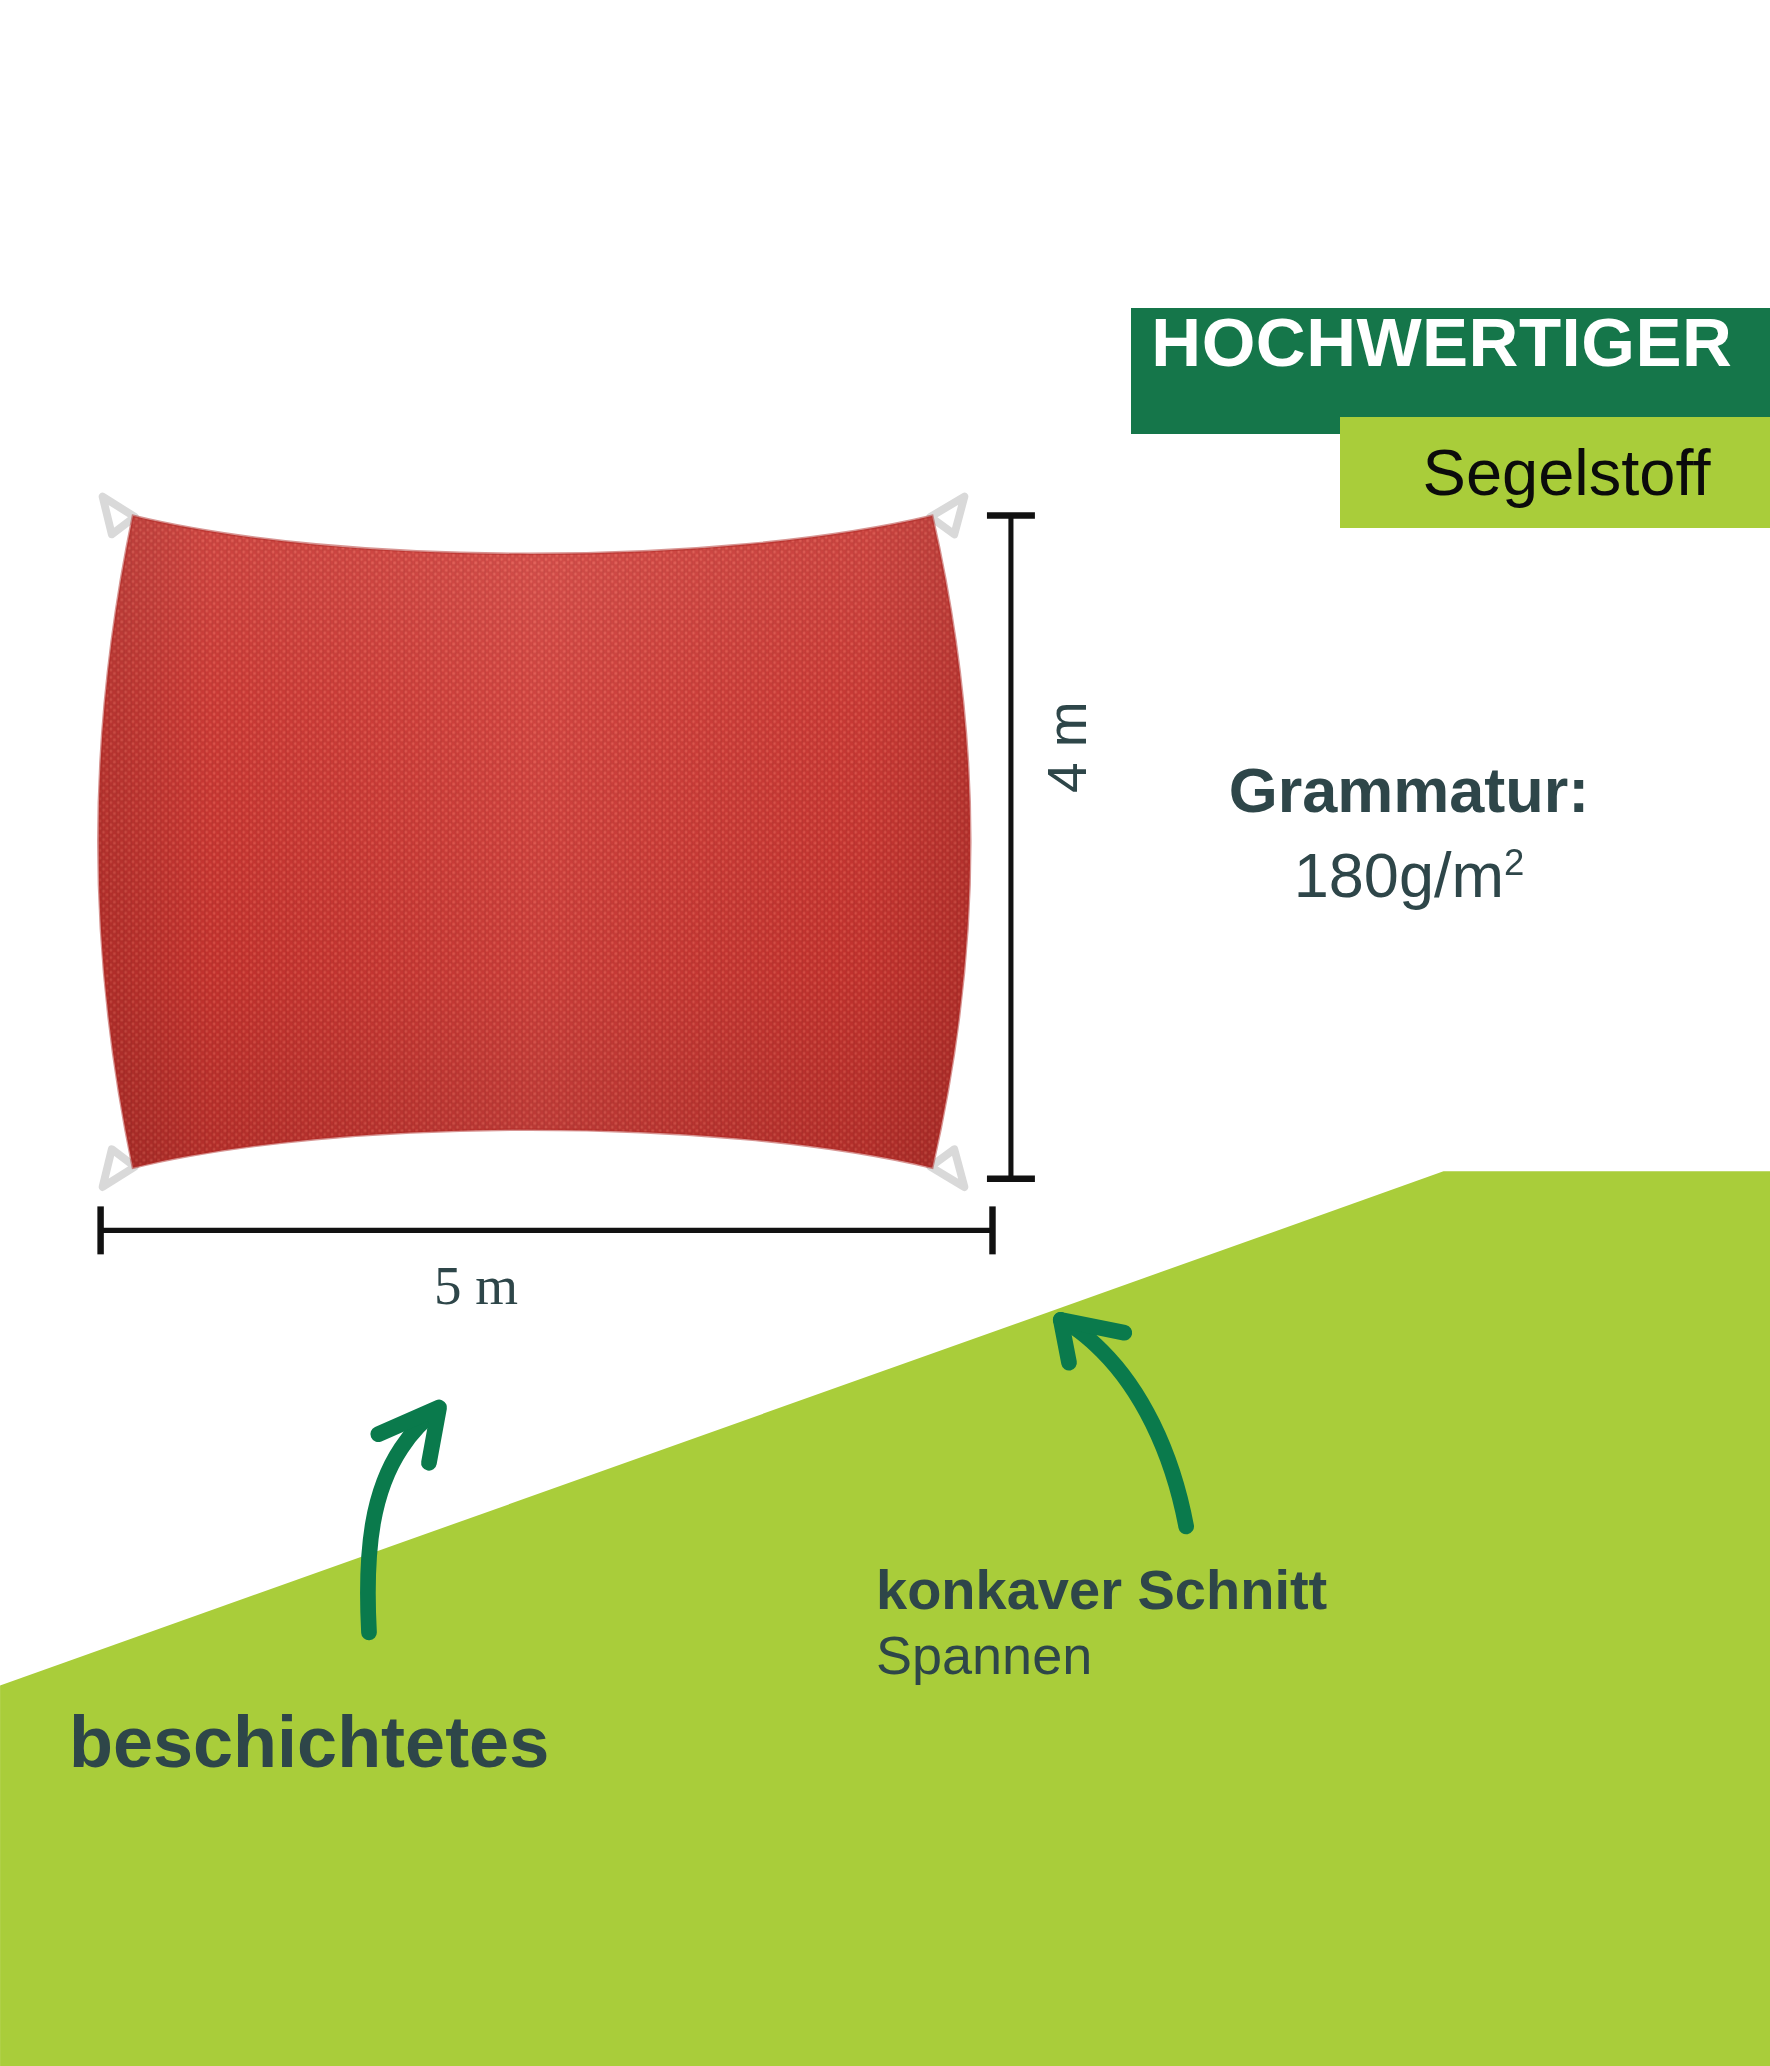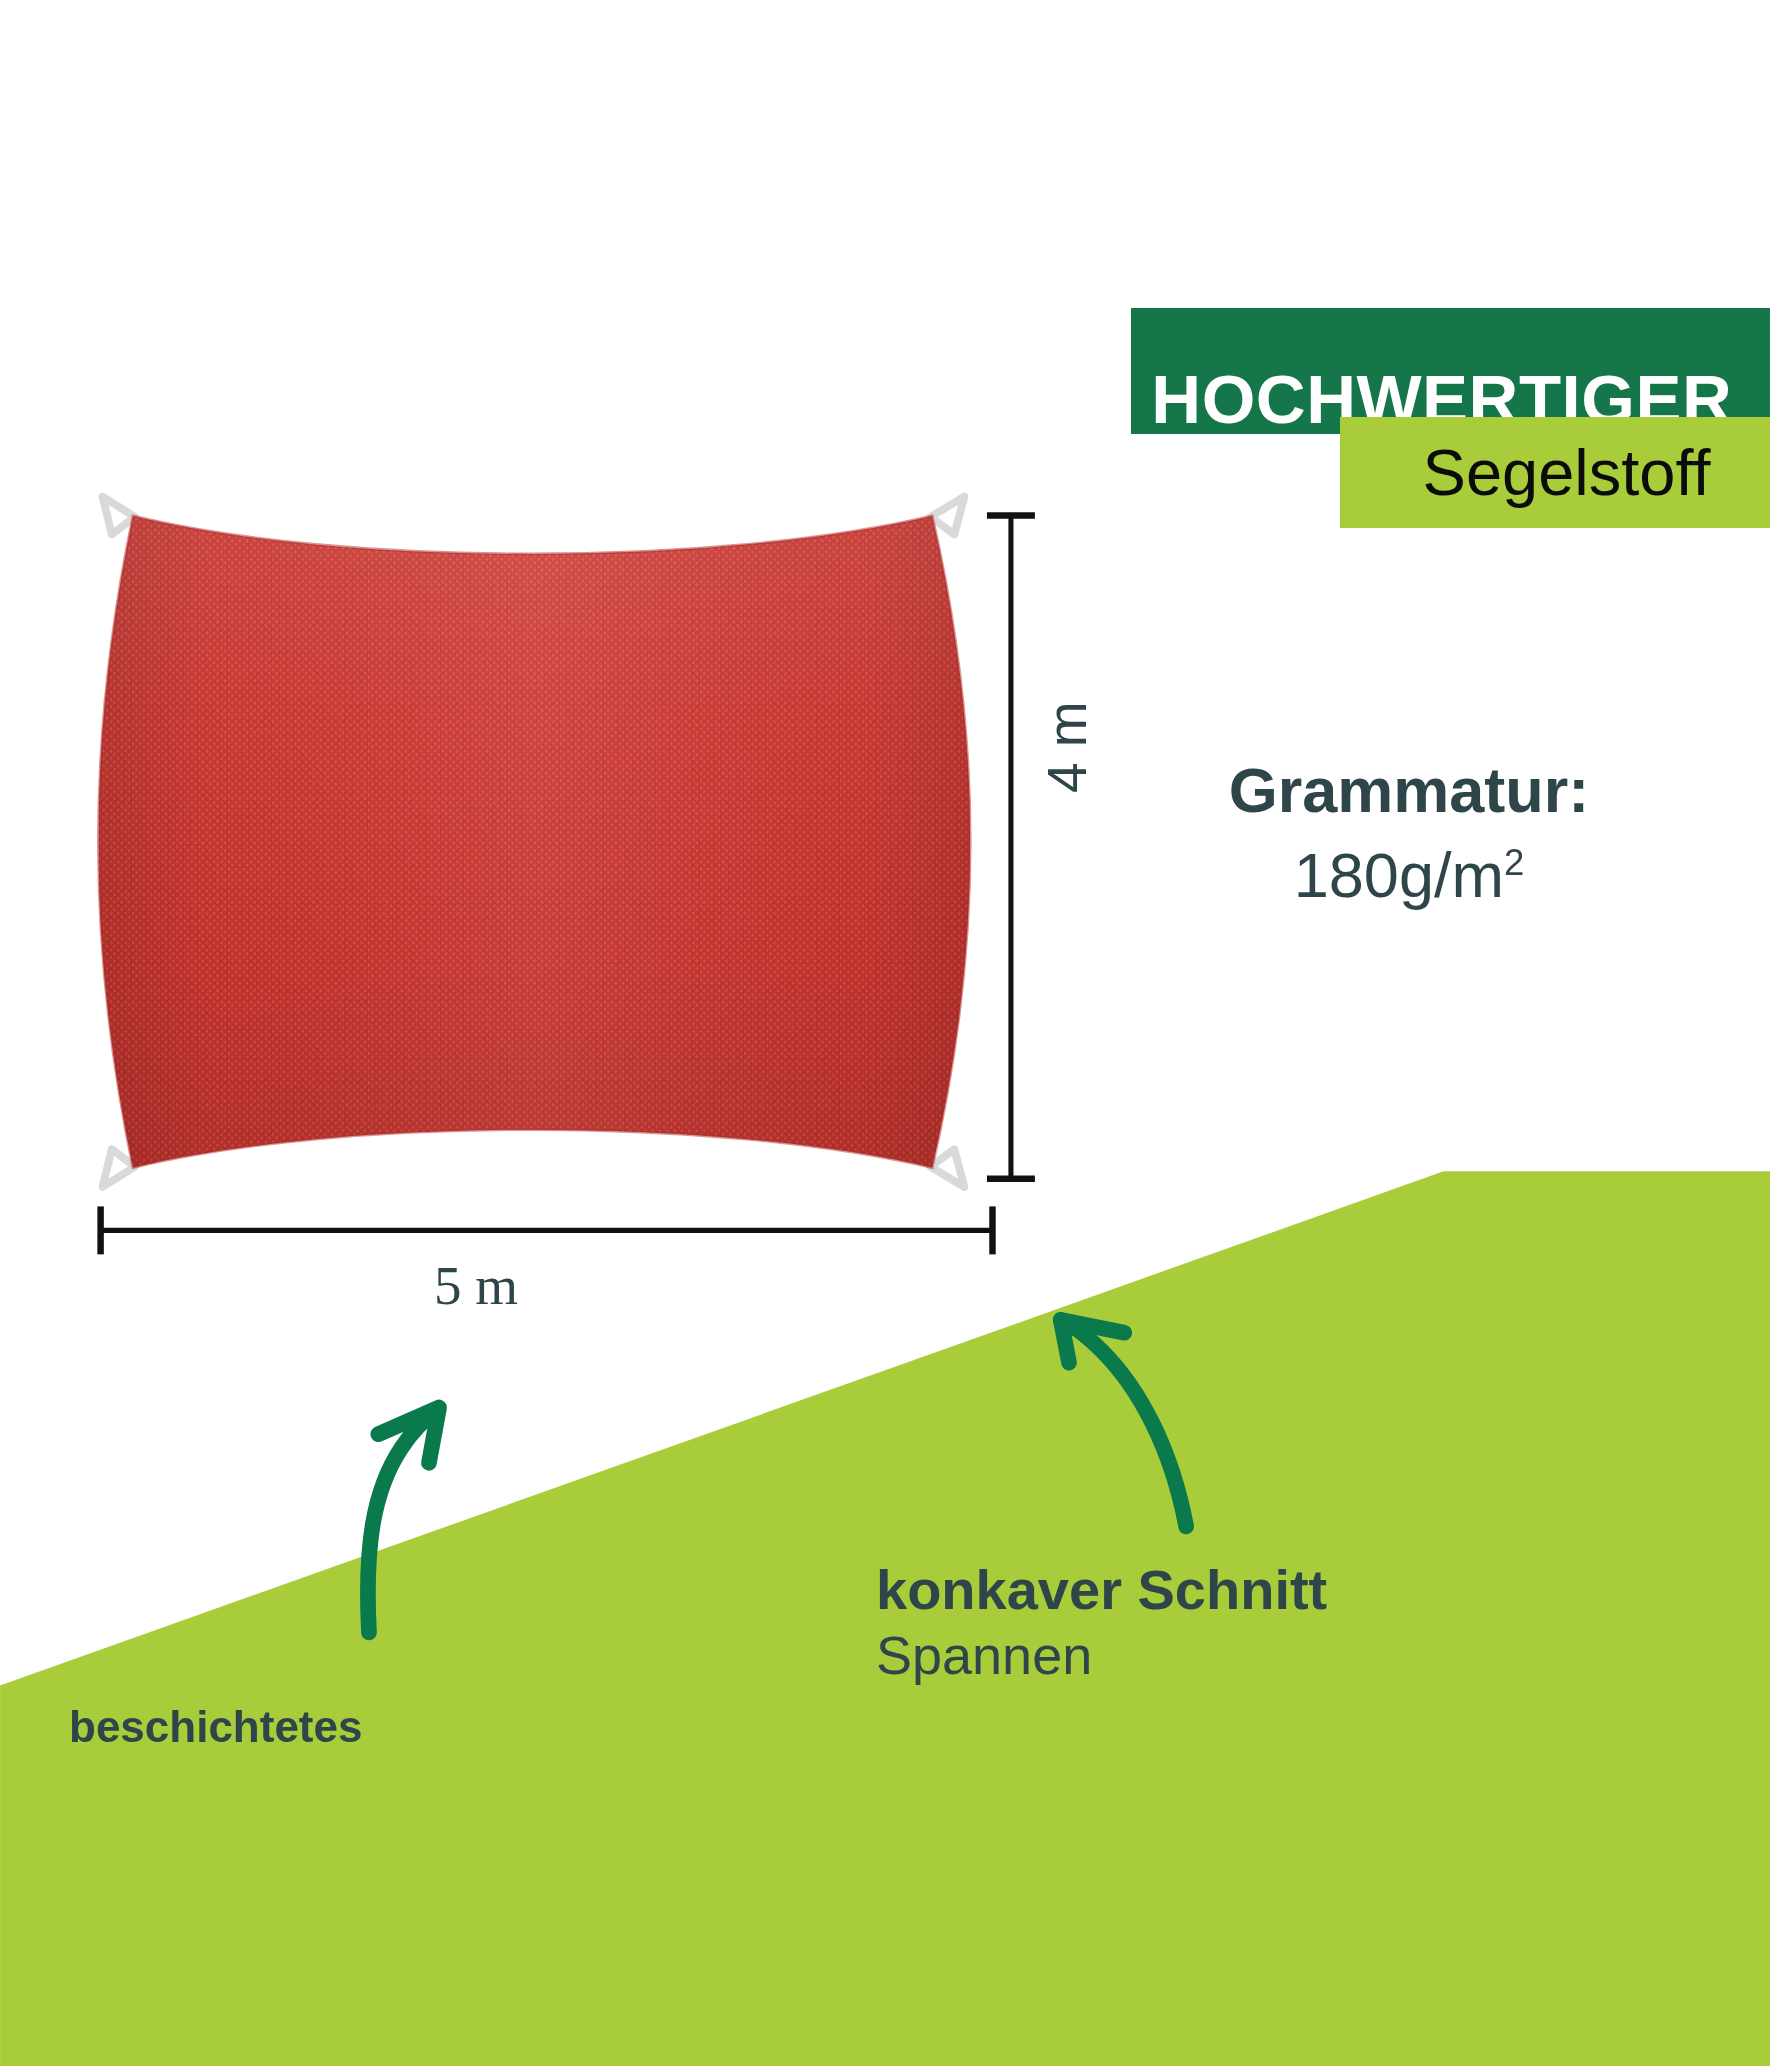--- a/index.html
+++ b/index.html
@@ -13,21 +13,21 @@
   #stage{position:absolute;left:0;top:0;width:1771px;height:2066px;overflow:hidden;}
 
   
   .wedge{position:absolute;left:0;top:0;width:1771px;height:2066px;}
 
   
   .badge-dark{
     position:absolute;
     left:1131px;top:308px;width:640px;height:126px;
     background:#15764A;
-    display:flex;align-items:flex-end;justify-content:center;
+    display:flex;align-items:flex-start;justify-content:center;
     padding-right:18.4px;box-sizing:border-box;
   }
   .badge-dark span{
     color:#ffffff;
     font-size:69px;
     font-weight:bold;
     letter-spacing:0.5px;
     line-height:1;
     white-space:nowrap;
     font-stretch:condensed;
@@ -93,21 +93,21 @@
   .callout{
     position:absolute;
     color:#2E4649;
     text-align:left;
     line-height:1.12;
   }
   #callout-left{
     left:69px;top:1702px;width:576px;
   }
   #callout-left .c-line{
-    display:block;font-size:44px;font-weight:bold;
+    display:block;font-size:72px;font-weight:bold;
   }
   #callout-right{
     left:876px;top:1559px;width:646px;
   }
   #callout-right .c-head{
     display:block;font-size:56px;font-weight:bold;margin-bottom:2.8px;
   }
   #callout-right .c-sub{
     display:block;font-size:54px;font-weight:400;
   }

